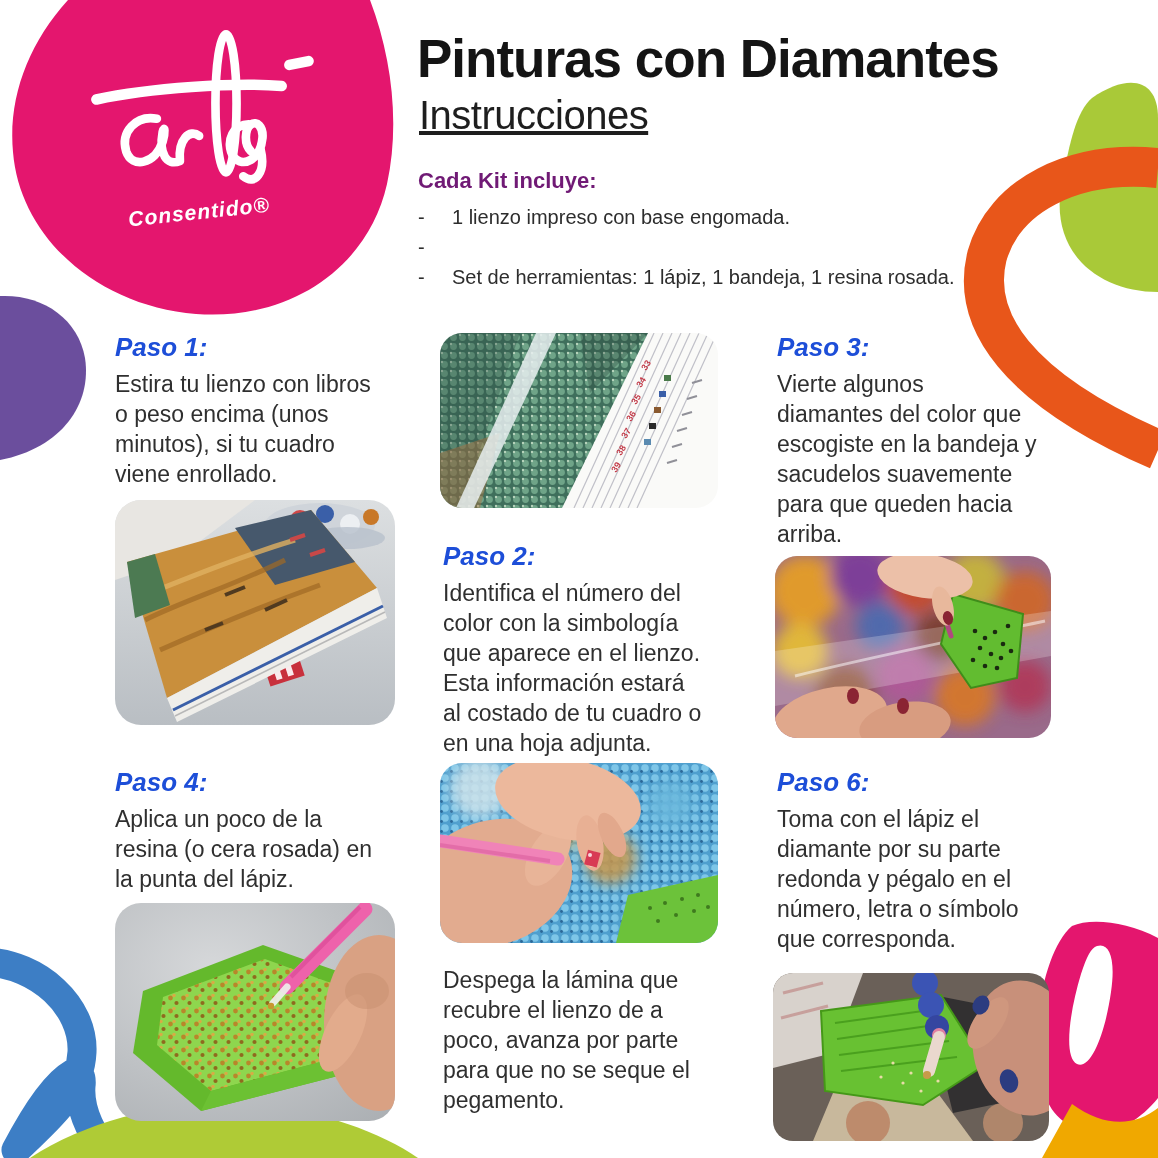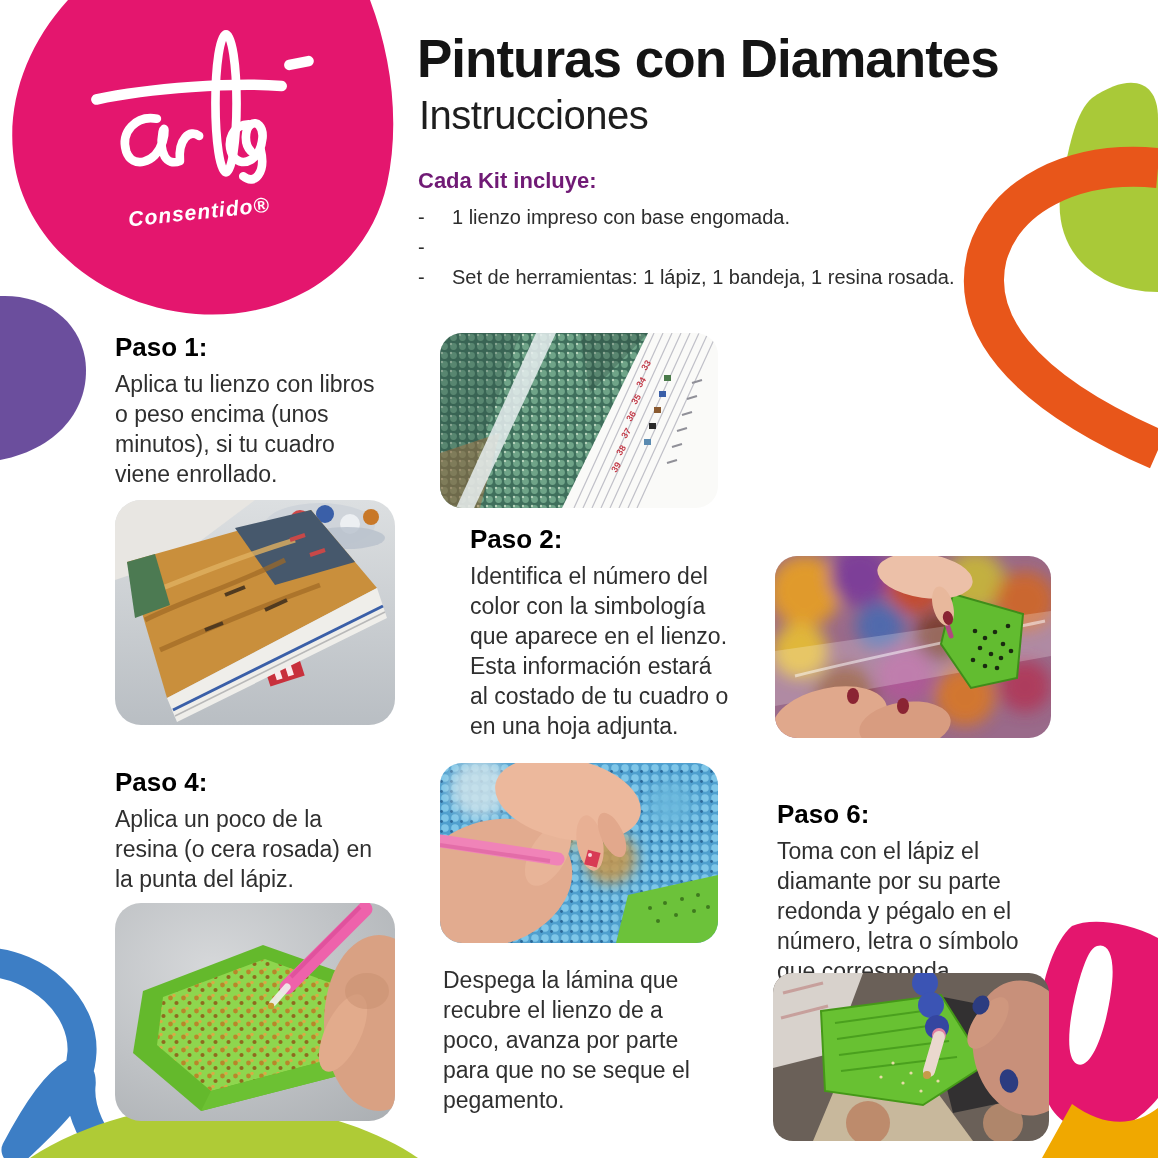--- a/index.html
+++ b/index.html
@@ -17,42 +17,42 @@
     transform:rotate(-6deg); font-weight:bold;
   }
 
   
   .title {
     position:absolute; left:417px; top:30px; margin:0; z-index:1;
     font-size:53px; font-weight:bold; color:#141414; letter-spacing:-1px; line-height:1.1;text-align:right;
   }
   .subtitle {
     position:absolute; left:419px; top:93px; margin:0; z-index:1;
-    font-size:40px; font-weight:400; color:#1e1e1e; letter-spacing:-0.5px;
+    font-size:40px; font-weight:400; color:#1e1e1e; letter-spacing:-0.5px;text-decoration:underline;
   }
 
   
   .kit { position:absolute; left:418px; top:168px; width:600px; z-index:1; }
   .kit-heading { margin:0 0 8px 0; font-size:22px; font-weight:bold; color:#701a75; }
   .kit-item { display:flex; font-size:20px; color:#2d2d2d; line-height:30px; }
   .kit-item .dash { width:34px; flex:0 0 34px; }
 
   
   .step { position:absolute; width:322px; z-index:1; }
-  .step-label { margin:0; font-size:26px; font-weight:bold; color:#000000; }
+  .step-label { margin:0; font-size:26px; font-weight:bold; color:#1d4ed8;font-style:italic; }
   .step-text {
     margin:6px 0 0 0; font-size:23px; line-height:30px; color:#2f2f2f;
     white-space:pre-line;
   }
   .step-1 { left:115px; top:332px; }
-  .step-2 { left:443px; top:524px;margin-left:27px; }
+  .step-2 { left:443px; top:541px; }
   .step-3 { left:777px; top:332px; }
   .step-4 { left:115px; top:767px; }
   .step-5 { left:443px; top:959px; }
-  .step-6 { left:777px; top:799px; }
+  .step-6 { left:777px; top:767px; }
 
   
   .photo { position:absolute; overflow:hidden; z-index:2; margin:0; }
   .photo svg { display:block; width:100%; height:100%; }
   .photo-1 { left:115px; top:500px; width:280px; height:225px; border-radius:26px; }
   .photo-2 { left:440px; top:333px; width:278px; height:175px; border-radius:22px; }
   .photo-3 { left:775px; top:556px; width:276px; height:182px; border-radius:22px; }
   .photo-4 { left:115px; top:903px; width:280px; height:218px; border-radius:26px; }
   .photo-5 { left:440px; top:763px; width:278px; height:180px; border-radius:22px; }
   .photo-6 { left:773px; top:973px; width:276px; height:168px; border-radius:20px; }
@@ -98,33 +98,42 @@
       <span class="dash">-</span>
     </div>
     <div class="kit-item">
       <span class="dash">-</span>
       <span>Set de herramientas: 1 lápiz, 1 bandeja, 1 resina rosada.</span>
     </div>
   </div>
 
   <section class="step step-1">
     <h3 class="step-label">Paso 1:</h3>
-    <p class="step-text">Aplica tu lienzo con libros
+    <p class="step-text">Estira tu lienzo con libros
 o peso encima (unos
 minutos), si tu cuadro
 viene enrollado.</p>
   </section>
   <section class="step step-2">
     <h3 class="step-label">Paso 2:</h3>
     <p class="step-text">Identifica el número del
 color con la simbología
 que aparece en el lienzo.
 Esta información estará
 al costado de tu cuadro o
 en una hoja adjunta.</p>
+  </section>
+  <section class="step step-3">
+    <h3 class="step-label">Paso 3:</h3>
+    <p class="step-text">Vierte algunos
+diamantes del color que
+escogiste en la bandeja y
+sacudelos suavemente
+para que queden hacia
+arriba.</p>
   </section>
   <section class="step step-4">
     <h3 class="step-label">Paso 4:</h3>
     <p class="step-text">Aplica un poco de la
 resina (o cera rosada) en
 la punta del lápiz.</p>
   </section>
   <section class="step step-5">
     <p class="step-text">Despega la lámina que
 recubre el lienzo de a

